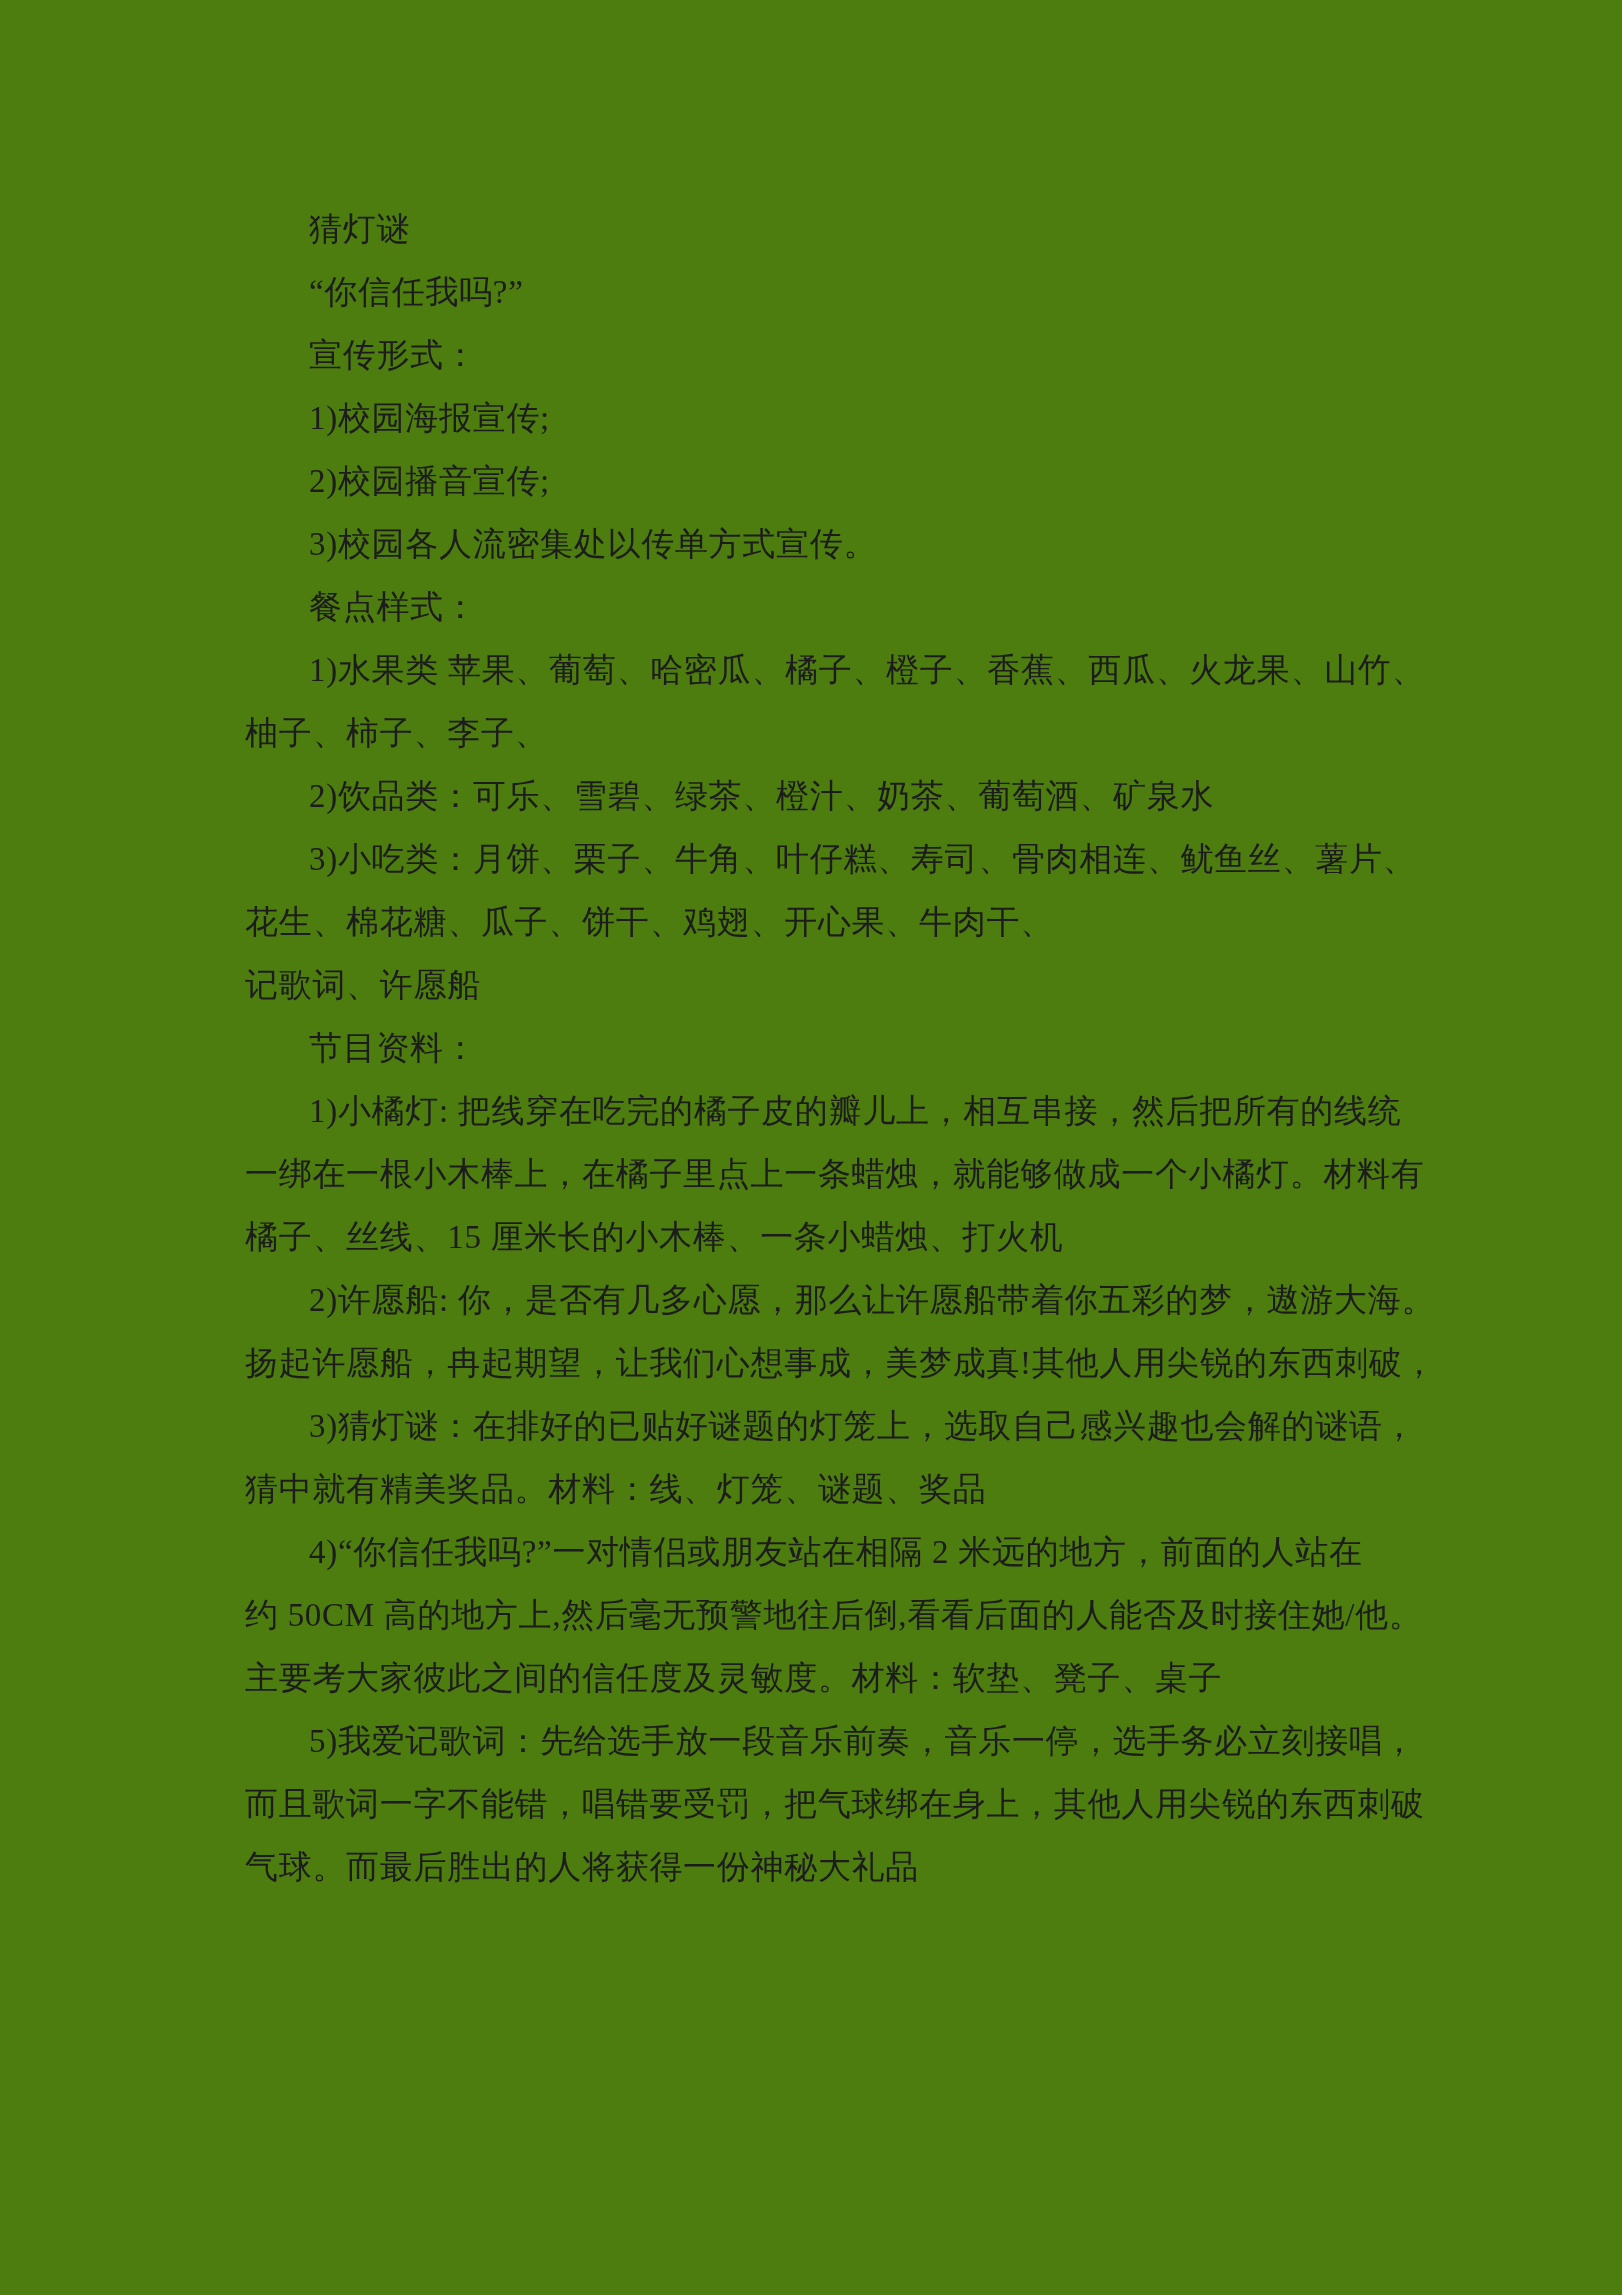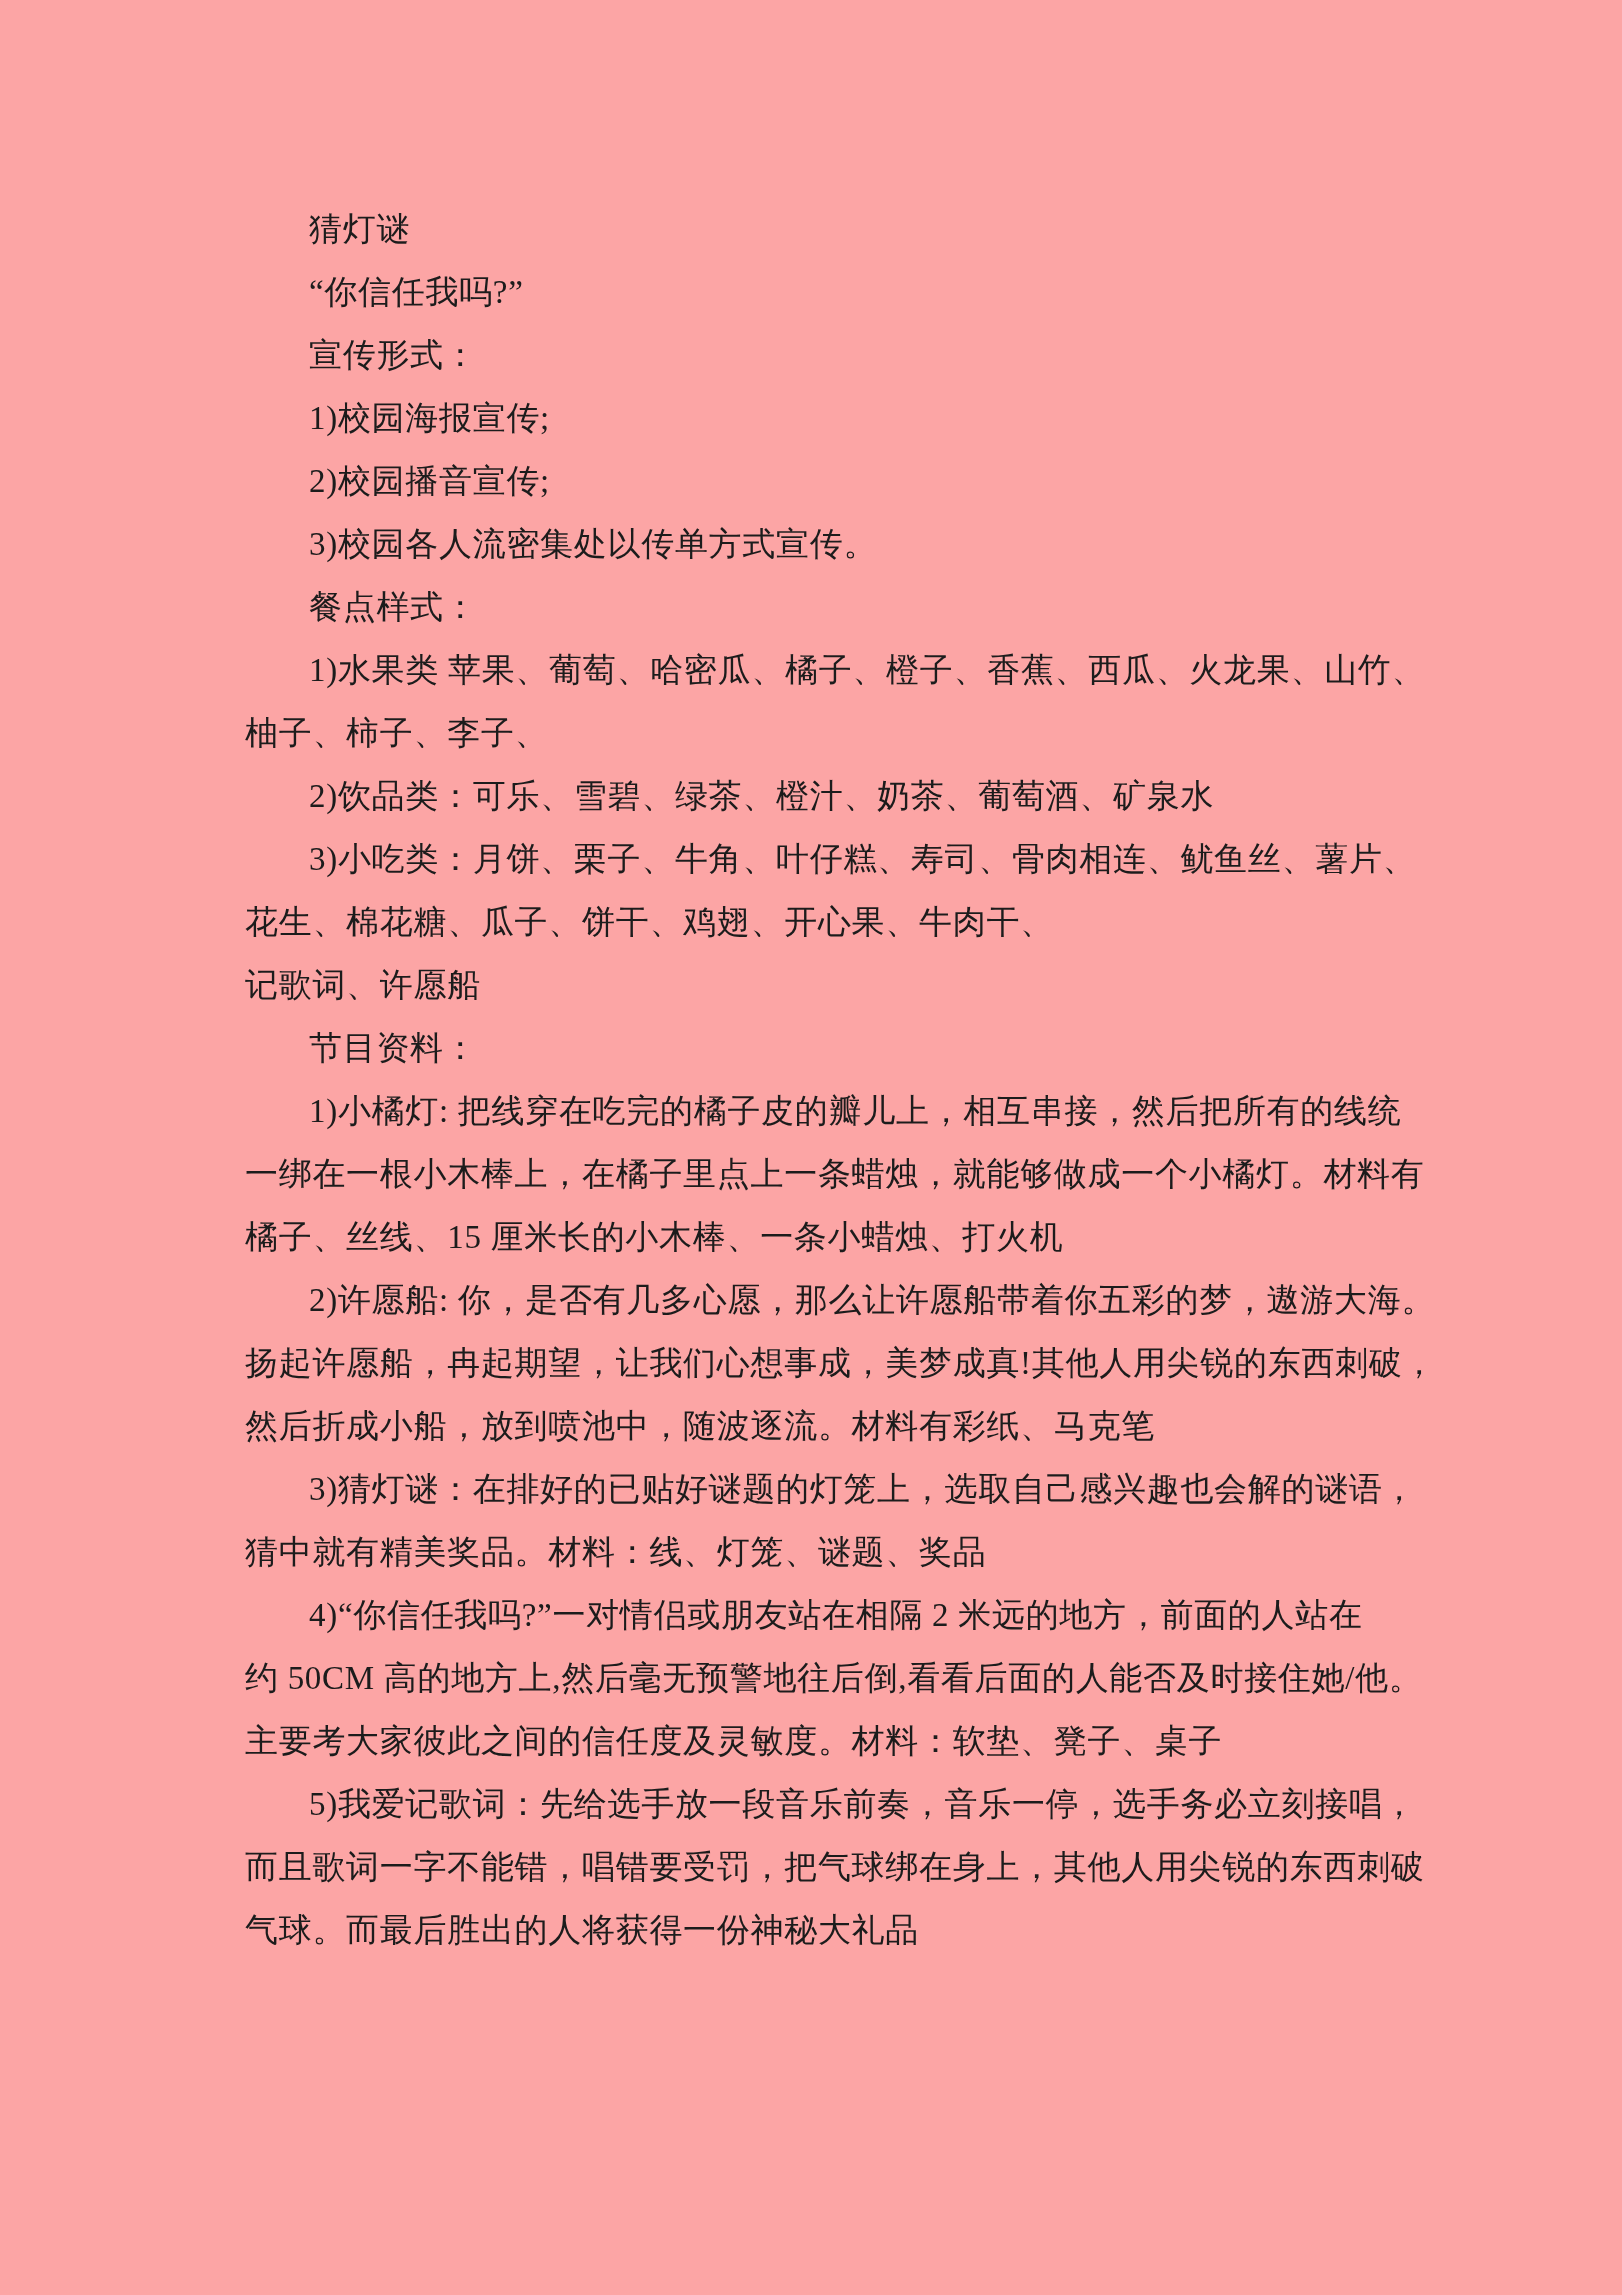--- a/index.html
+++ b/index.html
@@ -10,21 +10,21 @@
       width: 1623px;
       height: 2295px;
       background: #fcfcfc;
       overflow: hidden;
       font-family: "Liberation Serif", "DejaVu Serif", serif;
     }
     .page {
       position: relative;
       width: 1623px;
       height: 2295px;
-      background: #fca5a5;
+      background: #4d7c0f;
     }
     .content {
       position: absolute;
       left: 245px;
       top: 198px;
       width: 1217px;
       color: #1c1c1c;
     }
     .line {
       font-size: 33px;
@@ -54,21 +54,20 @@
     <div class="line indent">2)饮品类：可乐、雪碧、绿茶、橙汁、奶茶、葡萄酒、矿泉水</div>
     <div class="line indent">3)小吃类：月饼、栗子、牛角、叶仔糕、寿司、骨肉相连、鱿鱼丝、薯片、</div>
     <div class="line">花生、棉花糖、瓜子、饼干、鸡翅、开心果、牛肉干、</div>
     <div class="line">记歌词、许愿船</div>
     <div class="line indent">节目资料：</div>
     <div class="line indent">1)小橘灯: 把线穿在吃完的橘子皮的瓣儿上，相互串接，然后把所有的线统</div>
     <div class="line">一绑在一根小木棒上，在橘子里点上一条蜡烛，就能够做成一个小橘灯。材料有</div>
     <div class="line">橘子、丝线、15 厘米长的小木棒、一条小蜡烛、打火机</div>
     <div class="line indent">2)许愿船: 你，是否有几多心愿，那么让许愿船带着你五彩的梦，遨游大海。</div>
     <div class="line">扬起许愿船，冉起期望，让我们心想事成，美梦成真!其他人用尖锐的东西刺破，</div>
-    <div class="line">然后折成小船，放到喷池中，随波逐流。材料有彩纸、马克笔</div>
     <div class="line indent">3)猜灯谜：在排好的已贴好谜题的灯笼上，选取自己感兴趣也会解的谜语，</div>
     <div class="line">猜中就有精美奖品。材料：线、灯笼、谜题、奖品</div>
     <div class="line indent">4)“你信任我吗?”一对情侣或朋友站在相隔 2 米远的地方，前面的人站在</div>
     <div class="line">约 50CM 高的地方上,然后毫无预警地往后倒,看看后面的人能否及时接住她/他。</div>
     <div class="line">主要考大家彼此之间的信任度及灵敏度。材料：软垫、凳子、桌子</div>
     <div class="line indent">5)我爱记歌词：先给选手放一段音乐前奏，音乐一停，选手务必立刻接唱，</div>
     <div class="line">而且歌词一字不能错，唱错要受罚，把气球绑在身上，其他人用尖锐的东西刺破</div>
     <div class="line">气球。而最后胜出的人将获得一份神秘大礼品</div>
   </div>
 </div>

